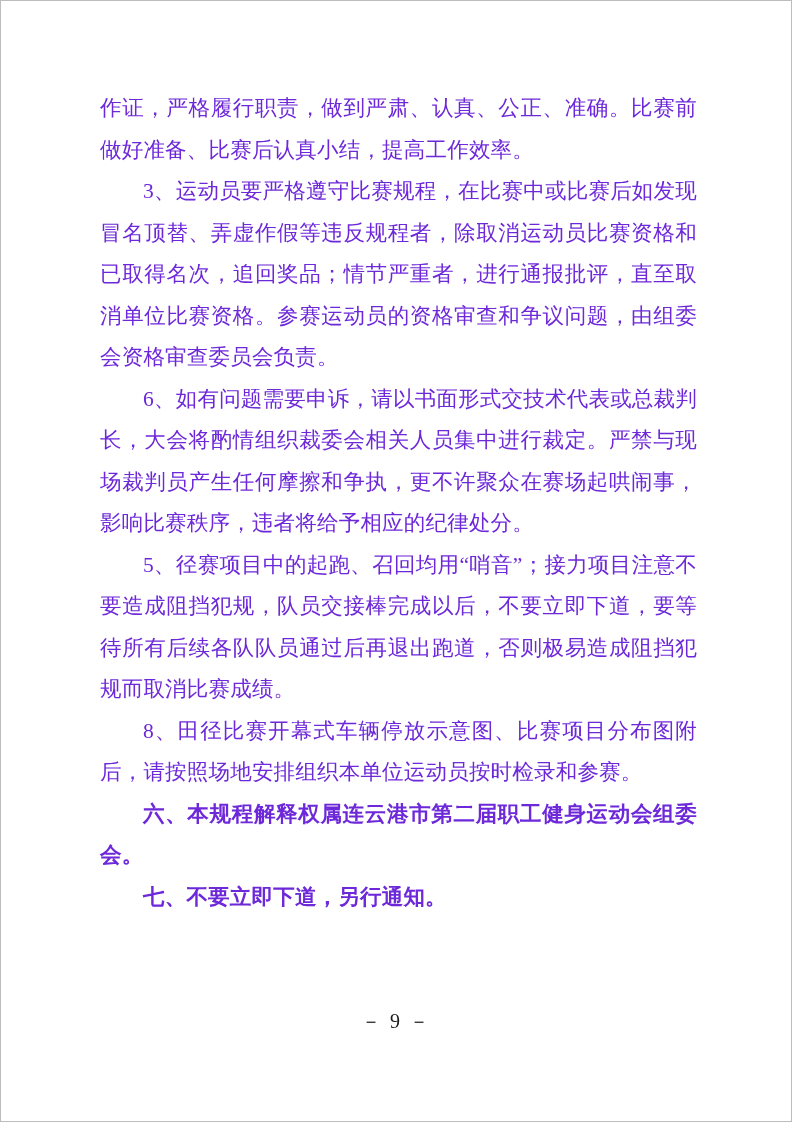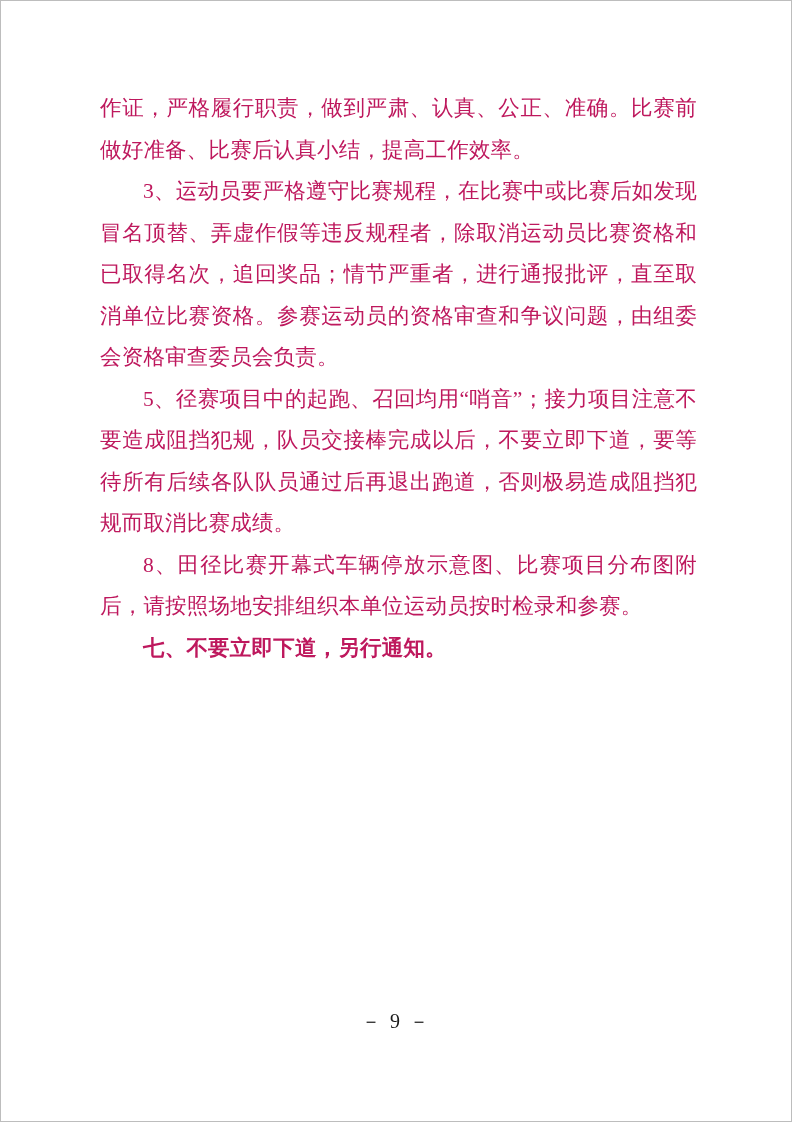--- a/index.html
+++ b/index.html
@@ -28,21 +28,21 @@
   .content {
     position: absolute;
     left: 100px;
     top: 88px;
     width: 600px;
   }
   .para {
     font-family: "Liberation Serif", "DejaVu Serif", serif;
     font-size: 21.5px;
     line-height: 41.5px;
-    color: #be185d;
+    color: #6d28d9;
     text-align: justify;
     text-justify: inter-ideograph;
     margin: 0 3px 0 0;
     letter-spacing: 0.2px;
     word-break: break-all;
   }
   .para.indent {
     text-indent: 43px;
   }
   .para.bold {
@@ -63,19 +63,21 @@
 </style>
 </head>
 <body>
 
 <div class="page">
   <div class="page-border"></div>
 
   <div class="content">
     <p class="para">作证，严格履行职责，做到严肃、认真、公正、准确。比赛前做好准备、比赛后认真小结，提高工作效率。</p>
     <p class="para indent">3、运动员要严格遵守比赛规程，在比赛中或比赛后如发现冒名顶替、弄虚作假等违反规程者，除取消运动员比赛资格和已取得名次，追回奖品；情节严重者，进行通报批评，直至取消单位比赛资格。参赛运动员的资格审查和争议问题，由组委会资格审查委员会负责。</p>
+    <p class="para indent">6、如有问题需要申诉，请以书面形式交技术代表或总裁判长，大会将酌情组织裁委会相关人员集中进行裁定。严禁与现场裁判员产生任何摩擦和争执，更不许聚众在赛场起哄闹事，影响比赛秩序，违者将给予相应的纪律处分。</p>
     <p class="para indent">5、径赛项目中的起跑、召回均用“哨音”；接力项目注意不要造成阻挡犯规，队员交接棒完成以后，不要立即下道，要等待所有后续各队队员通过后再退出跑道，否则极易造成阻挡犯规而取消比赛成绩。</p>
     <p class="para indent">8、田径比赛开幕式车辆停放示意图、比赛项目分布图附后，请按照场地安排组织本单位运动员按时检录和参赛。</p>
+    <p class="para bold">六、本规程解释权属连云港市第二届职工健身运动会组委会。</p>
     <p class="para bold">七、不要立即下道，另行通知。</p>
   </div>
 
   <div class="footer">－ 9 －</div>
 </div>
 
 </body></html>

